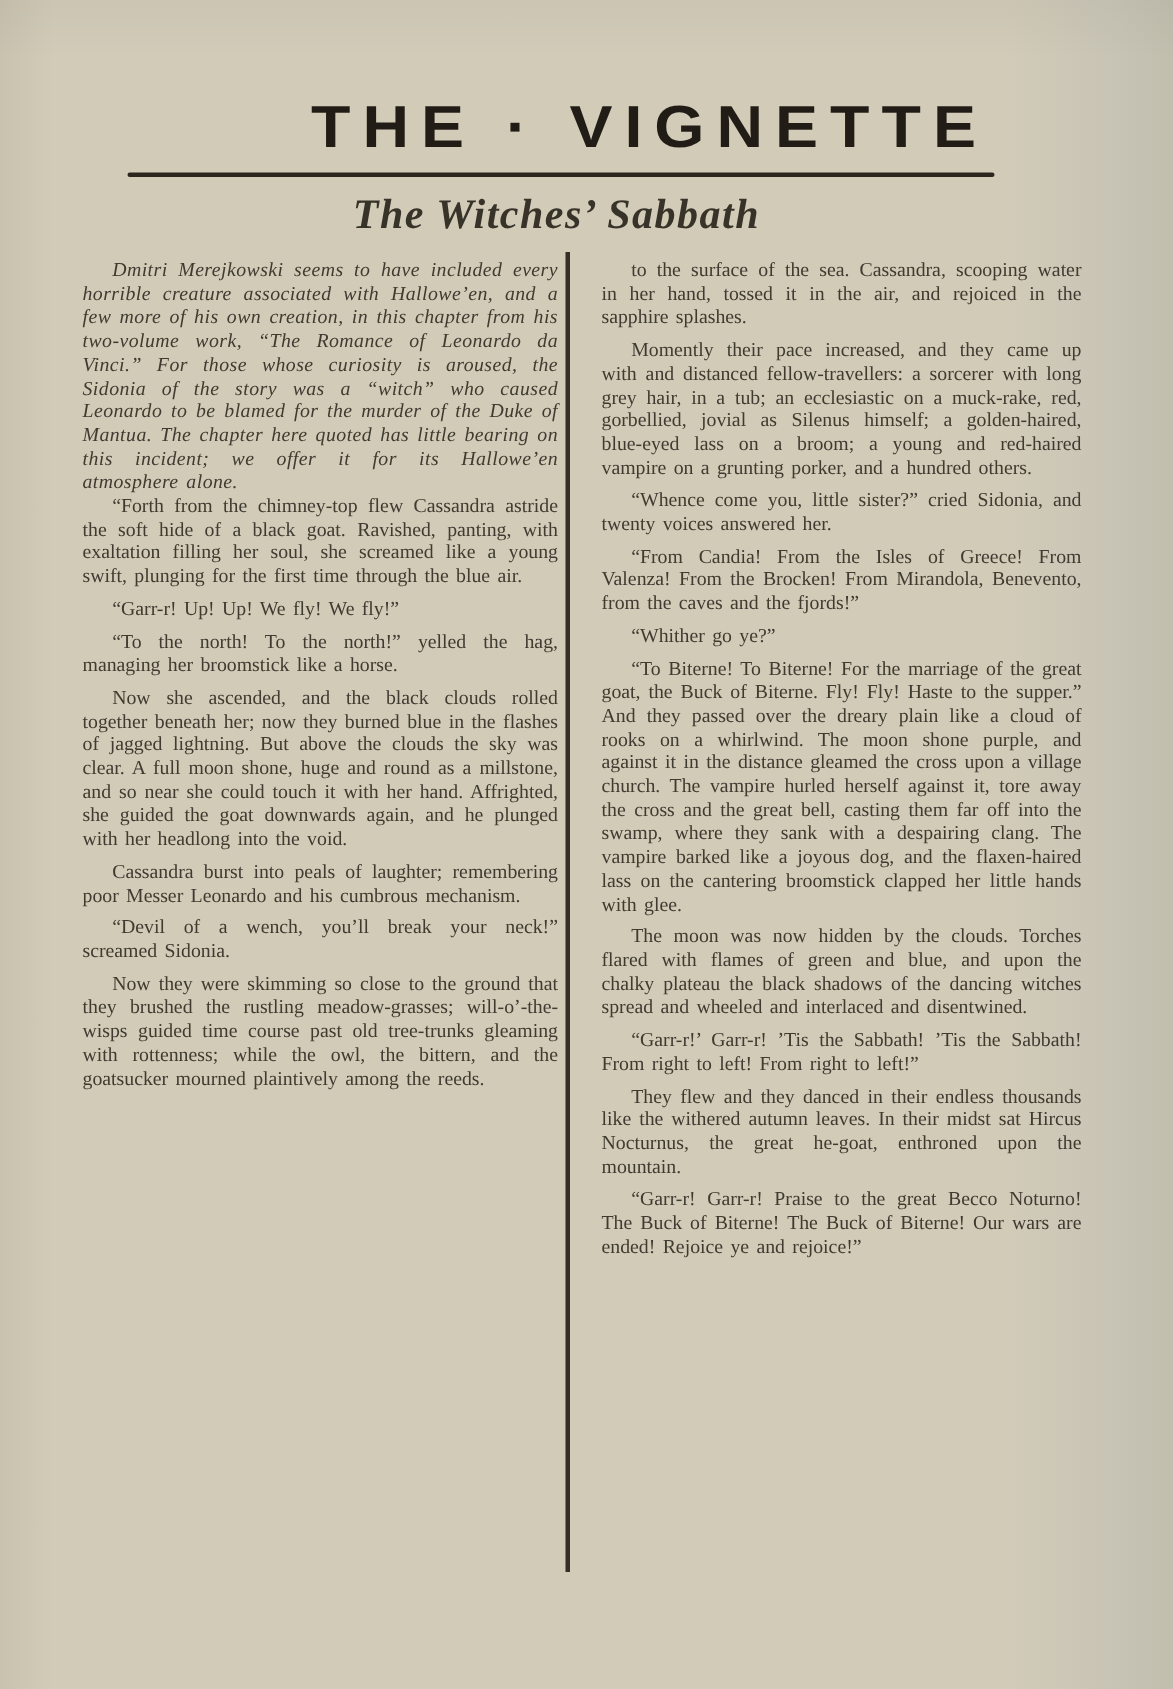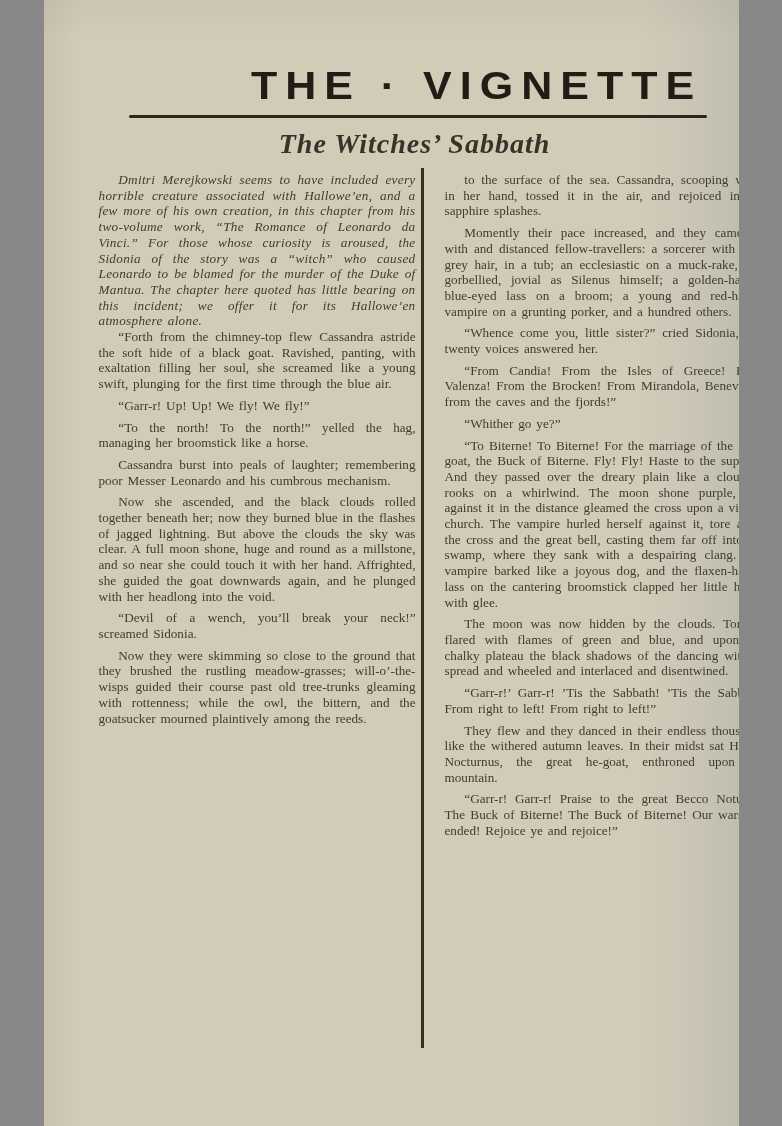--- a/index.html
+++ b/index.html
@@ -6,29 +6,28 @@
     --paper:#d1cbb8;
     --paper_edge:#c2beae;
     --ink:#403b31;
     --rule_ink:#2b261e;
     --masthead_ink:#211c15;
   }
   html,body{margin:0;padding:0;}
   body{background:#888;}
   .page{
     position:relative;
-    width:667px;height:1126px;
+    width:782px;height:1126px;
     margin:0 auto;
     overflow:hidden;
     background:
       linear-gradient(180deg, rgba(0,0,0,0.03) 0, rgba(0,0,0,0) 40px),
       linear-gradient(90deg, #c8c2af 0, var(--paper) 35px, var(--paper) 86%, #c8c4b5 95%, var(--paper_edge) 100%);
     font-family:"Liberation Serif", serif;
     color:var(--ink);
-    padding-left:28px;
   }
   .masthead{
     position:absolute;
     left:188px;top:64px;width:490px;
     text-align:center;
     font-family:"Liberation Sans", sans-serif;
     font-weight:bold;
     font-size:43px;
     letter-spacing:8px;
     line-height:1;
@@ -93,24 +92,24 @@
   <div class="masthead-rule"></div>
 
   <div class="article-title">The Witches’ Sabbath</div>
 
   <div class="col col-left">
     <p class="intro">Dmitri Merejkowski seems to have included every horrible creature associated with Hallowe’en, and a few more of his own creation, in this chapter from his two-volume work, “The Romance of Leonardo da Vinci.” For those whose curiosity is aroused, the Sidonia of the story was a “witch” who caused Leonardo to be blamed for the murder of the Duke of Mantua. The chapter here quoted has little bearing on this incident; we offer it for its Hallowe’en atmosphere alone.</p>
     <div>
         <p>“Forth from the chimney-top flew Cassandra astride the soft hide of a black goat. Ravished, panting, with exaltation filling her soul, she screamed like a young swift, plunging for the first time through the blue air.</p>
         <p>“Garr-r! Up! Up! We fly! We fly!”</p>
         <p>“To the north! To the north!” yelled the hag, managing her broomstick like a horse.</p>
+        <p>Now she ascended, and the black clouds rolled together beneath her; now they burned blue in the flashes of jagged lightning. But above the clouds the sky was clear. A full moon shone, huge and round as a millstone, and so near she could touch it with her hand. Affrighted, she guided the goat downwards again, and he plunged with her headlong into the void.</p>
         <p>Cassandra burst into peals of laughter; remembering poor Messer Leonardo and his cumbrous mechanism.</p>
-        <p>Now she ascended, and the black clouds rolled together beneath her; now they burned blue in the flashes of jagged lightning. But above the clouds the sky was clear. A full moon shone, huge and round as a millstone, and so near she could touch it with her hand. Affrighted, she guided the goat downwards again, and he plunged with her headlong into the void.</p>
         <p>“Devil of a wench, you’ll break your neck!” screamed Sidonia.</p>
-        <p>Now they were skimming so close to the ground that they brushed the rustling meadow-grasses; will-o’-the-wisps guided their course past old tree-trunks gleaming with rottenness; while the owl, the bittern, and the goatsucker mourned plaintively among the reeds.</p>
+        <p>Now they were skimming so close to the ground that they brushed the rustling meadow-grasses; will-o’-the-wisps guided time course past old tree-trunks gleaming with rottenness; while the owl, the bittern, and the goatsucker mourned plaintively among the reeds.</p>
       </div>
   </div>
 
   <div class="column-divider"></div>
 
   <div class="col col-right">
     <div>
         <p>to the surface of the sea. Cassandra, scooping water in her hand, tossed it in the air, and rejoiced in the sapphire splashes.</p>
         <p>Momently their pace increased, and they came up with and distanced fellow-travellers: a sorcerer with long grey hair, in a tub; an ecclesiastic on a muck-rake, red, gorbellied, jovial as Silenus himself; a golden-haired, blue-eyed lass on a broom; a young and red-haired vampire on a grunting porker, and a hundred others.</p>
         <p>“Whence come you, little sister?” cried Sidonia, and twenty voices answered her.</p>

